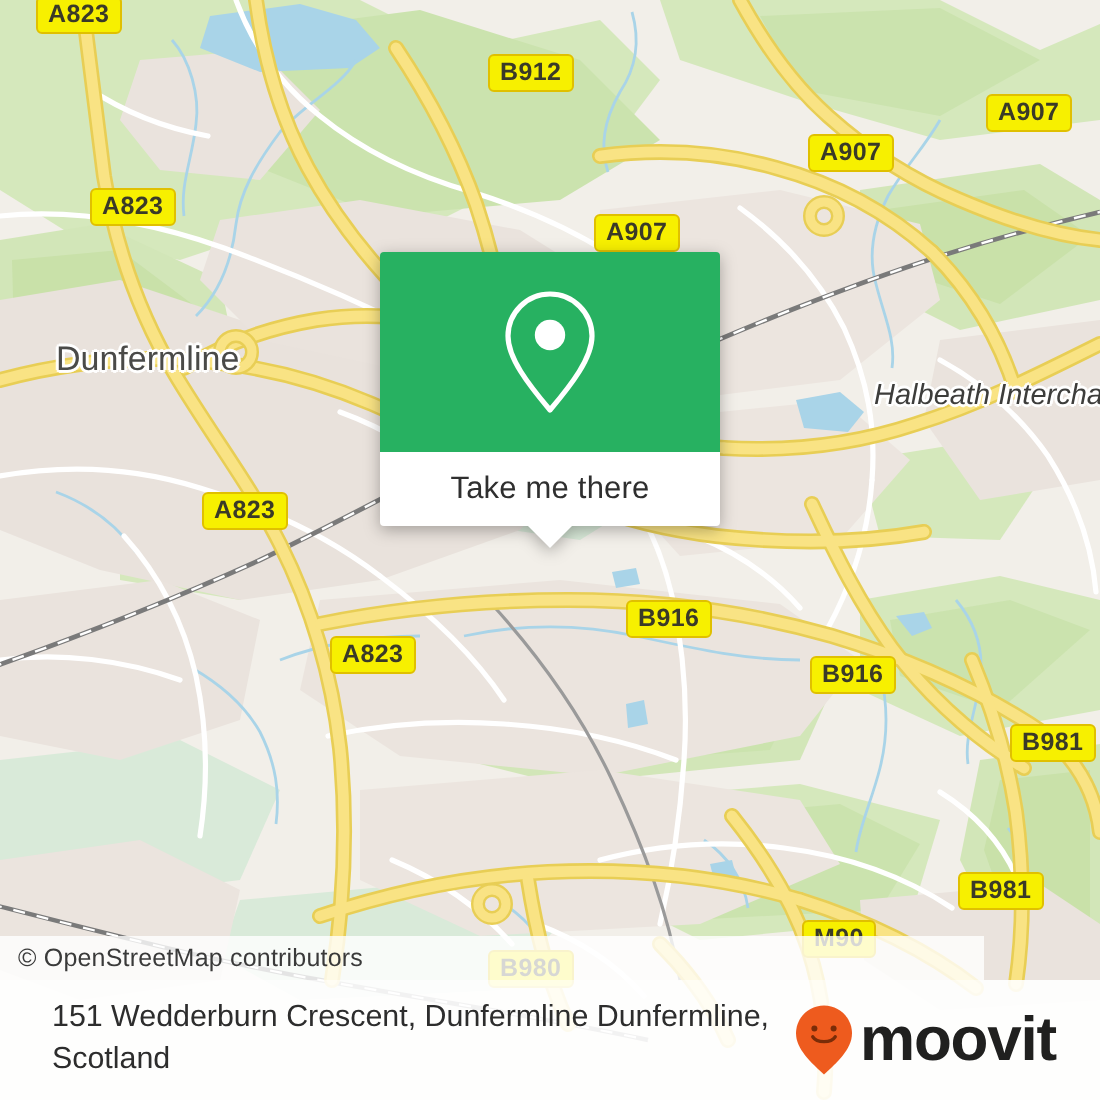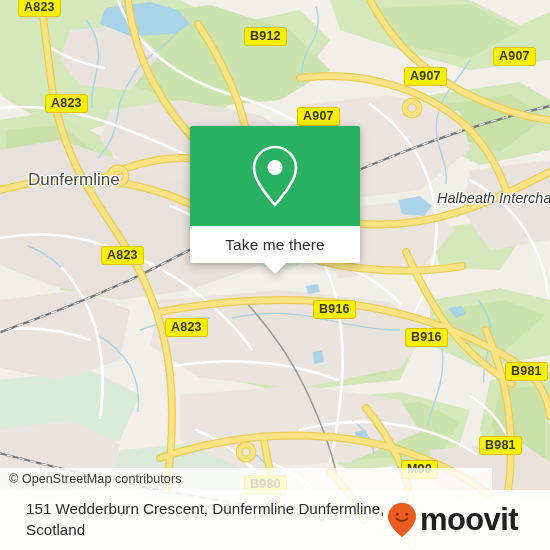--- a/index.html
+++ b/index.html
@@ -64,21 +64,21 @@
   #bottombar .addr {
     font-size: 15.2px;
     color: #2d2d2d;
     line-height: 1.38;
     max-width: 400px;
   }
   .brand {
     display: flex;
     align-items: center;
     flex: none;
-    margin-right: 20px;
+    margin-right: 10px;
     text-align: center;
   }
   .brand-pin { flex: none; margin-right: 3px; }
   .brand-word {
     font-size: 31px;
     font-weight: bold;
     color: #20201f;
     letter-spacing: -0.6px;
     line-height: 1;
     position: relative;

